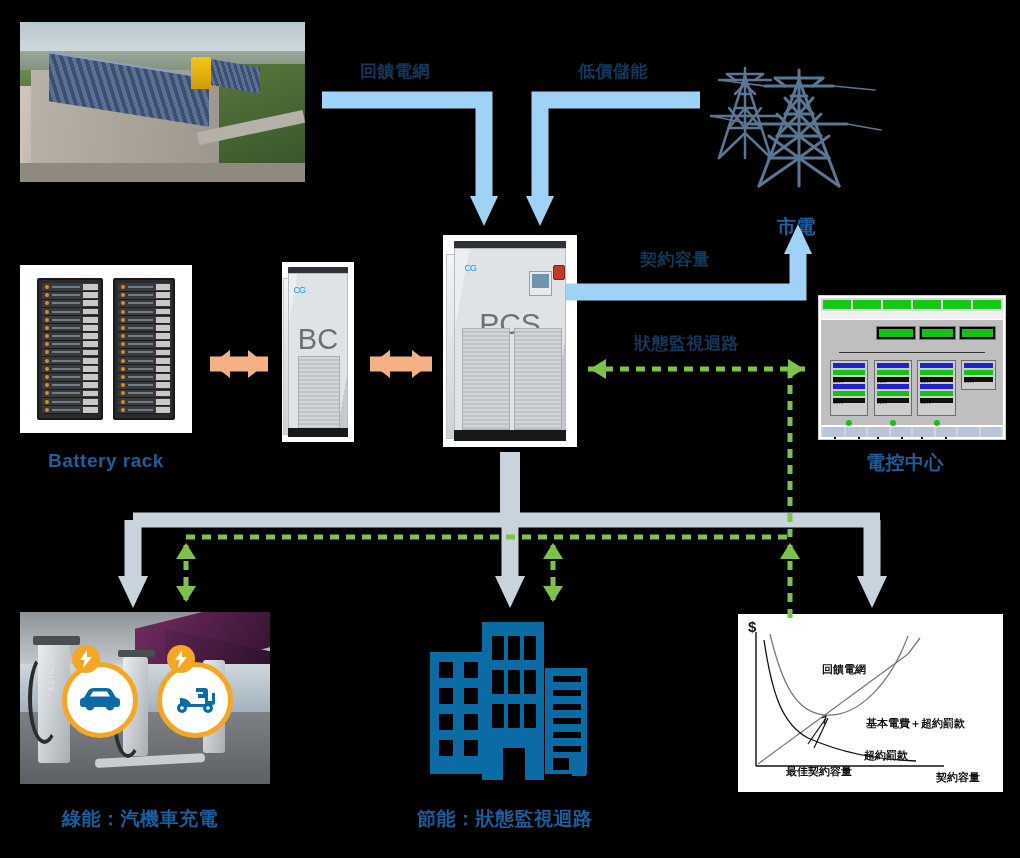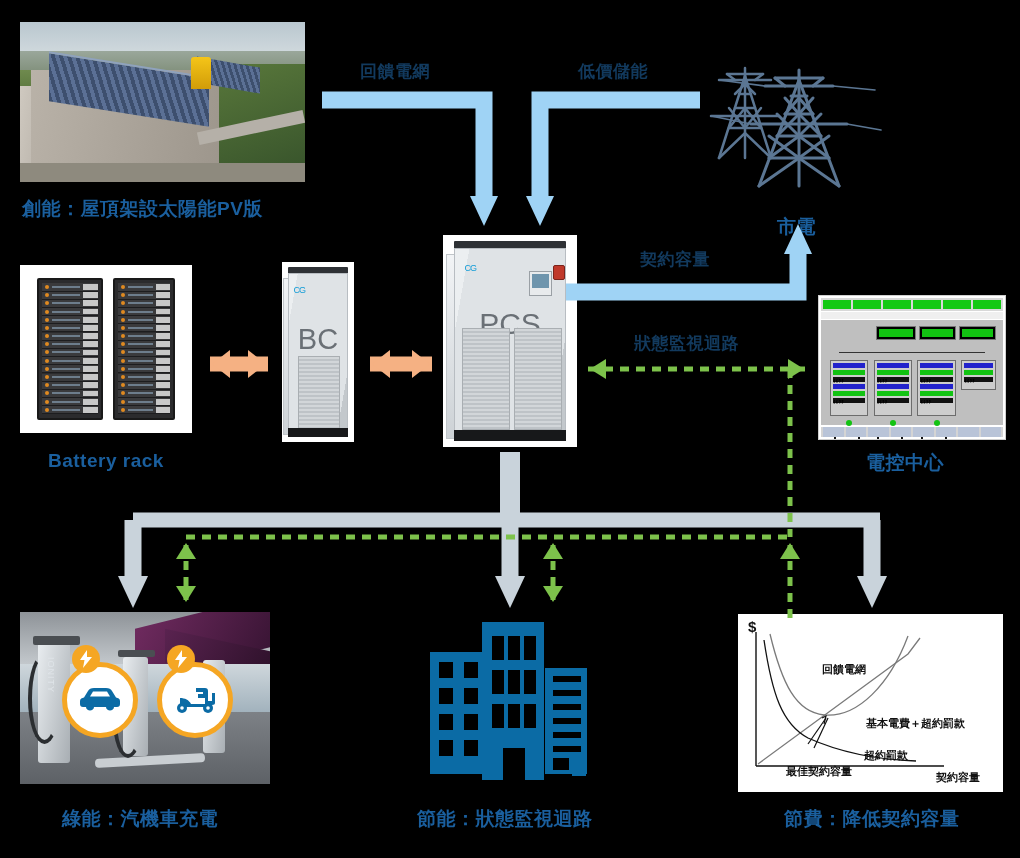--- a/index.html
+++ b/index.html
@@ -168,21 +168,20 @@
       <div class="green"></div>
     <div class="greenR"></div>
       <div class="bldg2"></div>
       <div class="bldg"></div>
     <div class="roof"></div>
       <div class="roof2"></div>
       <div class="yellow"></div>
     <div class="road"></div>
       <div class="grnd"></div>
   </div>
-  <div class="lbl lbl-big" style="left:22px;top:196px;">創能：屋頂架設太陽能PV版</div>
 
   <div class="photo brack">
     <div class="rack rackA">
       <div class="cell">
           <i></i>
           <u></u>
           <s></s>
         </div>
         <div class="cell">
           <i></i>
@@ -587,21 +586,20 @@
           <path d="M84 104 L88 102 L86 110"></path>
         <path d="M76 134 L90 104"></path>
       </g>
     </svg>
     <div class="cap" style="left:84px;top:48px;">回饋電網</div>
     <div class="cap" style="left:128px;top:102px;">基本電費＋超約罰款</div>
     <div class="cap" style="left:126px;top:134px;text-align:center;">超約罰款</div>
     <div class="cap" style="left:48px;top:150px;">最佳契約容量</div>
     <div class="cap" style="left:198px;top:156px;text-align:center;">契約容量</div>
   </div>
-  <div class="lbl lbl-big" style="left:784px;top:806px;">節費：降低契約容量</div>
 
   <svg class="layer" viewBox="0 0 1020 858">
     <defs>
       <marker id="blueArrow" markerWidth="9" markerHeight="9" refX="2" refY="4.5" orient="auto">
         <path d="M0,0 L9,4.5 L0,9 Z" fill="#9fd3f5"></path>
       </marker>
       <marker id="grayArrow" markerWidth="9" markerHeight="9" refX="2" refY="4.5" orient="auto">
         <path d="M0,0 L9,4.5 L0,9 Z" fill="#c9d3db"></path>
       </marker>
       <marker id="grnArrow" markerWidth="8" markerHeight="8" refX="2" refY="4" orient="auto">

